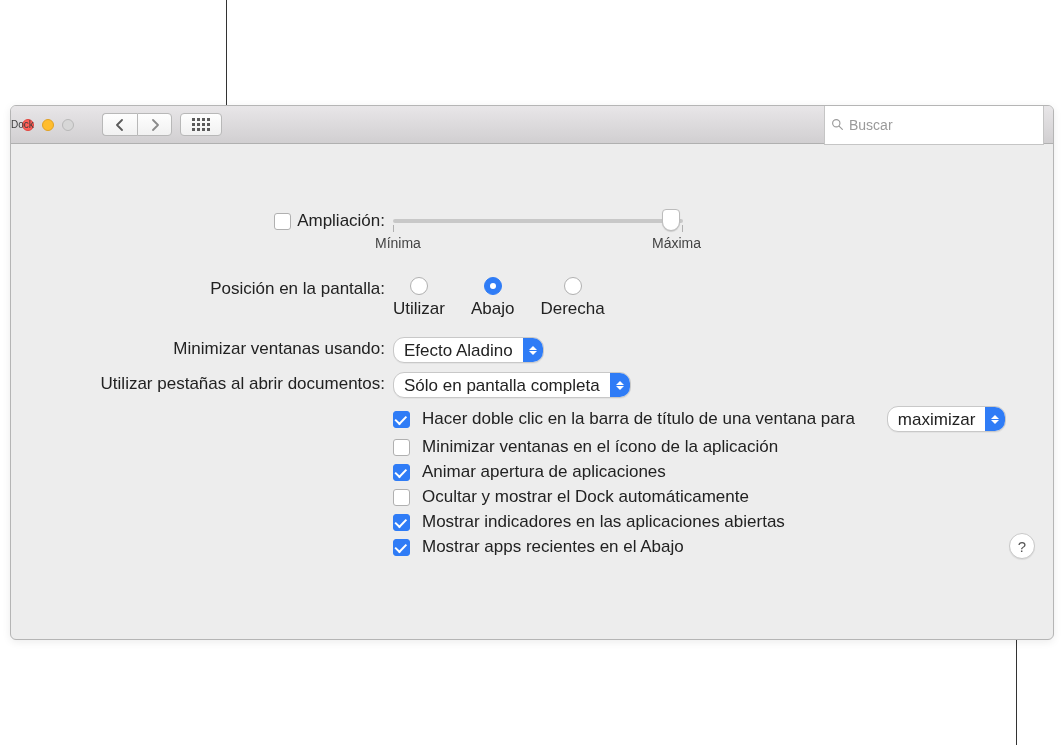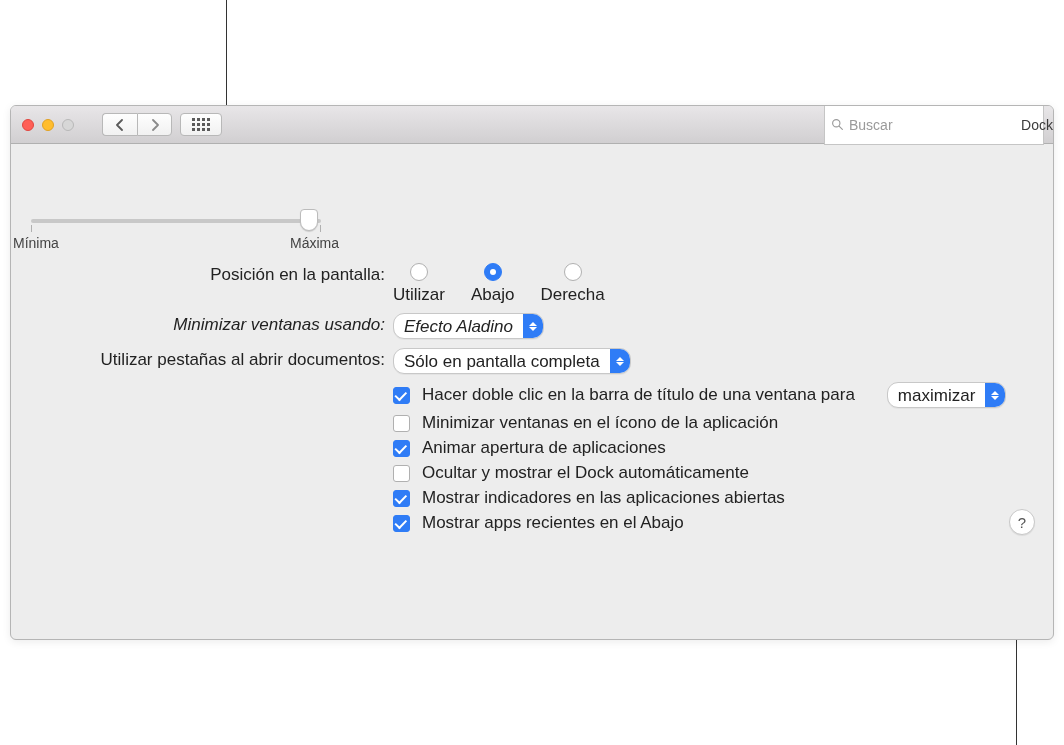--- a/index.html
+++ b/index.html
@@ -89,22 +89,22 @@
     .grid-icon {
       display: grid;
       grid-template-columns: repeat(4, 3px);
       grid-template-rows: repeat(3, 3px);
       gap: 2px;
     }
     .grid-icon span { background:#5a5a5a; width:3px; height:3px; }
     .title {
       position: absolute;
       left: 0; right: 0;
-      text-align: right;
-      font-size: 14px;
+      text-align: left;
+      font-size: 10px;
       color: #3c3c3c;
       font-weight: 500;
       pointer-events: none;
     }
     .search {
       margin-left: auto;
       margin-right: 9px;
       display: flex;
       align-items: center;
       width: 220px;
@@ -351,35 +351,39 @@
       <input type="text" placeholder="Buscar" style="">
     </div>
   </div>
 
   <div class="pane">
 
     <div class="row">
     </div>
 
     <div class="row ampl-row" style="margin-top:22px;">
+      <div class="lbl">
+        <span class="chk" id="chk-ampl"></span>
+        <span>Ampliación:</span>
+      </div>
       <div class="val">
         <div class="slider-wrap">
           <div class="slider-track"></div>
           <div class="slider-tick-l"></div>
             <div class="slider-tick-r"></div>
           <div class="slider-knob" id="knob-mag" style="left: 96%;"></div>
           <div class="slider-labels">
             <span>Mínima</span>
             <span>Máxima</span>
           </div>
         </div>
       </div>
     </div>
 
-    <div class="row" style="margin-top:12px;">
+    <div class="row" style="margin-top:26px;">
       <div class="lbl">
           <span>Posición en la pantalla:</span>
         </div>
       <div class="val">
         <div class="radio-group">
           <div class="radio-item">
             <div class="radio" id="r-left"></div>
             <span>Utilizar</span>
           </div>
           <div class="radio-item">
@@ -387,21 +391,21 @@
             <span>Abajo</span>
           </div>
           <div class="radio-item">
             <div class="radio" id="r-right"></div>
             <span>Derecha</span>
           </div>
         </div>
       </div>
     </div>
 
-    <div class="row" style="margin-top:8px;font-style:italic;">
+    <div class="row" style="margin-top:18px;">
       <div class="lbl">
           <span>Minimizar ventanas usando:</span>
         </div>
       <div class="val">
         <div class="select">
           <div class="sv">Efecto Aladino</div>
           <div class="arrows"></div>
         </div>
       </div>
     </div>

